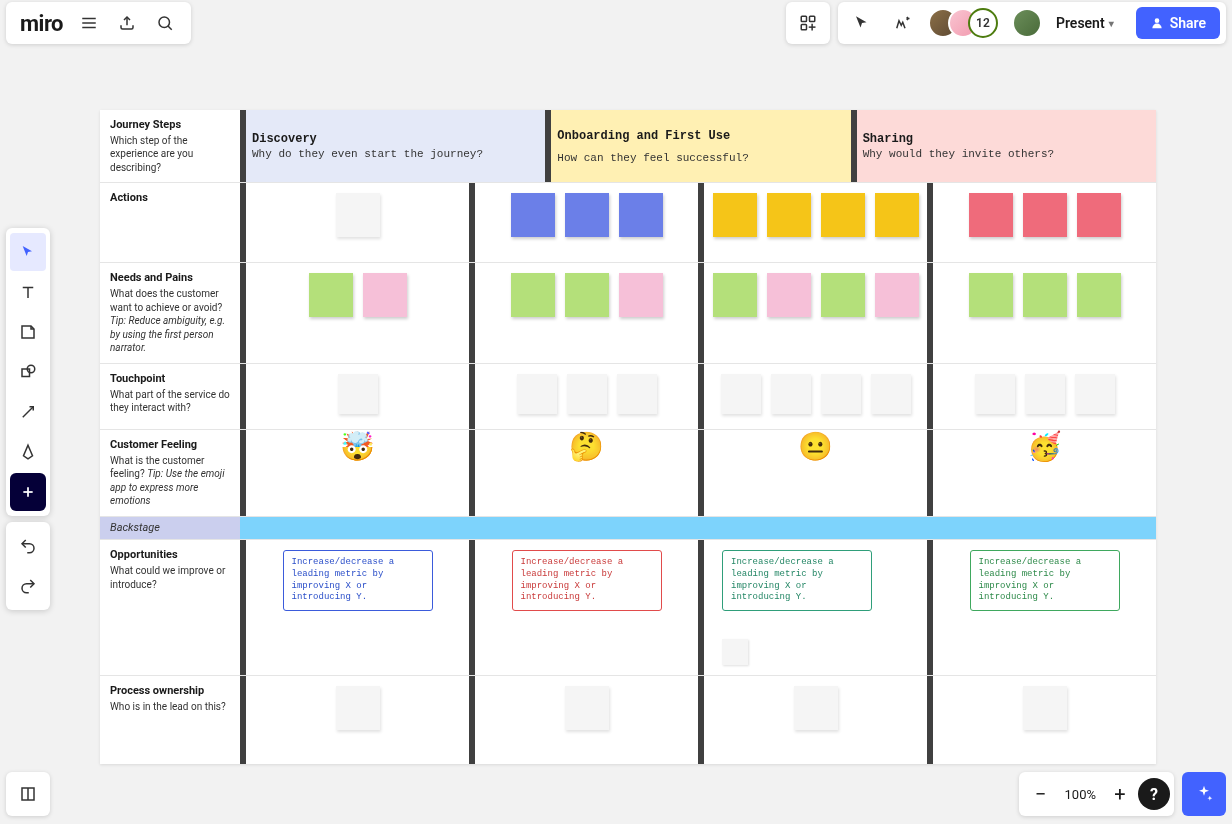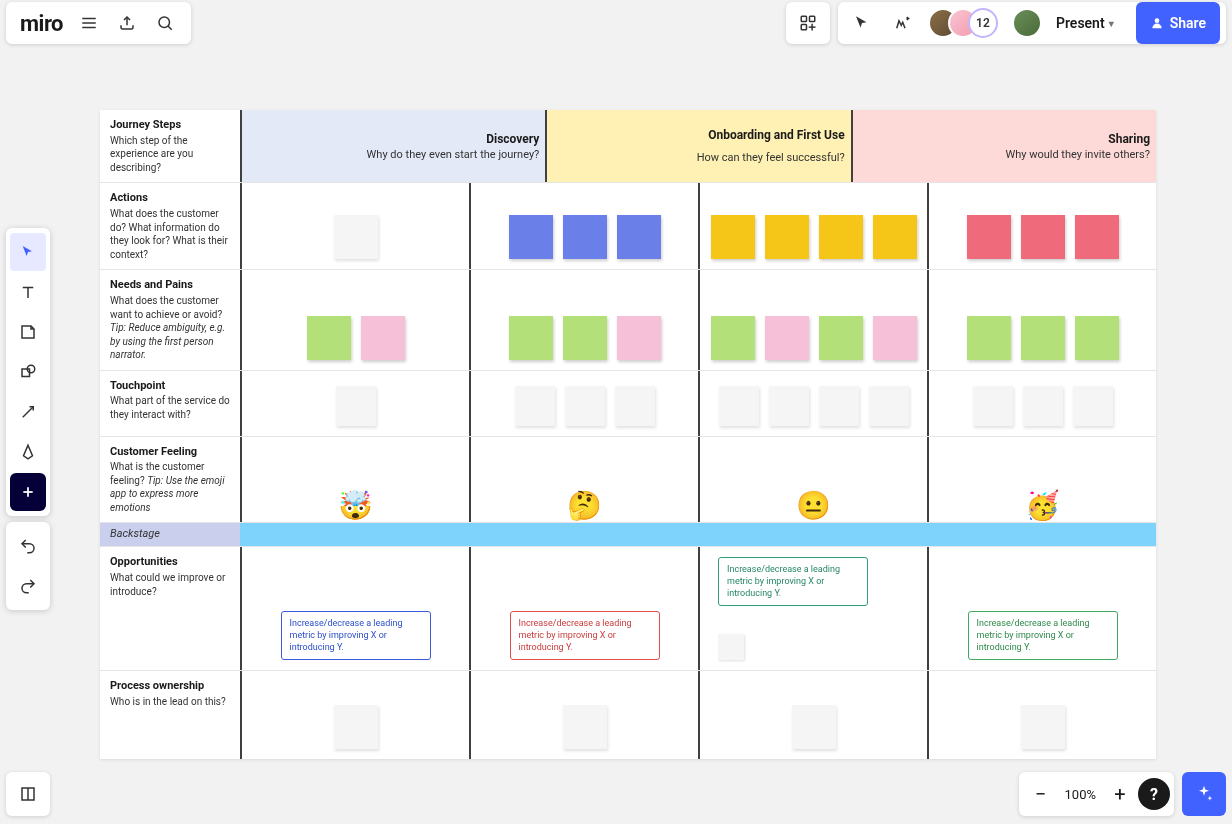--- a/index.html
+++ b/index.html
@@ -11,25 +11,25 @@
   .logo-cluster { padding:0 8px; gap:2px; }
   .logo { font-weight:700; font-size:22px; letter-spacing:-0.5px; padding:0 6px; }
   .icon-btn { width:36px; height:36px; display:flex; align-items:center; justify-content:center; cursor:pointer; border-radius:4px; }
   .spacer { flex:1; }
   .apps-cluster { padding:0 4px; }
   .right-cluster { padding:0 6px; gap:4px; margin-left:8px; }
   .avatars { display:flex; align-items:center; margin:0 4px; }
   .avatar { width:30px; height:30px; border-radius:50%; margin-left:-10px; border:2px solid #fff; background:linear-gradient(135deg,#8b6f47,#5e4a33); display:flex; align-items:center; justify-content:center; font-size:12px; color:#fff; }
   .avatar:first-child { margin-left:0; }
   .avatar.pink { background:linear-gradient(135deg,#f9c5d1,#f29bb0); }
-  .avatar.count { background:#fff; color:#333; border:2px solid #c4b5fd; font-weight:600; font-size:12px; }
+  .avatar.count { background:#fff; color:#333; border:2px solid #4d7c0f; font-weight:600; font-size:12px; }
   .avatar.green { background:linear-gradient(135deg,#6b8e5a,#4a6b3a); margin-left:6px; border:2px solid #fff; }
   .present-btn { display:flex; align-items:center; gap:2px; padding:0 10px; height:36px; font-weight:600; font-size:14px; cursor:pointer; border-radius:4px; }
   .chev { font-size:10px; opacity:0.6; margin-left:2px; }
-  .share-btn { background:#4262ff; color:#fff; border-radius:6px; height:42px; padding:0 14px; display:flex; align-items:center; gap:6px; font-weight:600; font-size:14px; cursor:pointer; margin-left:8px; }
+  .share-btn { background:#4262ff; color:#fff; border-radius:6px; height:32px; padding:0 14px; display:flex; align-items:center; gap:6px; font-weight:600; font-size:14px; cursor:pointer; margin-left:8px; }
   .share-btn svg { fill:#fff; }
 
   
   .toolbar { position:absolute; left:6px; top:228px; width:44px; background:#fff; border-radius:6px; box-shadow:0 1px 6px rgba(0,0,0,0.18); display:flex; flex-direction:column; align-items:center; padding:4px 0; }
   .tool { width:36px; height:38px; display:flex; align-items:center; justify-content:center; cursor:pointer; border-radius:4px; margin:1px 0; }
   .tool.active { background:#e6e9ff; }
   .tool.add { background:#050038; color:#fff; border-radius:6px; }
   .tool-undo { position:absolute; left:6px; top:522px; width:44px; background:#fff; border-radius:6px; box-shadow:0 1px 6px rgba(0,0,0,0.18); display:flex; flex-direction:column; align-items:center; padding:4px 0; }
 
   
@@ -44,21 +44,21 @@
   .ai-btn { width:44px; height:44px; border-radius:6px; background:#4262ff; display:flex; align-items:center; justify-content:center; cursor:pointer; }
 
   
   .board { position:absolute; left:100px; top:110px; width:1056px; background:#fff; box-shadow:0 1px 3px rgba(0,0,0,0.1); }
   .row { display:flex; border-bottom:1px solid #e5e5e5; }
   .row:last-child { border-bottom:none; }
   .labelcol { width:140px; padding:8px 10px; font-size:10px; line-height:1.35; }
   .labelcol .title { font-weight:700; font-size:11px; display:block; margin-bottom:1px;}
   .labelcol .desc { color:#333; }
   .labelcol .tip { font-style:italic; color:#333; }
-  .phase { flex:1; width:0; display:flex; align-items:flex-end; justify-content:center; position:relative; border-left:2px solid #404040; }
+  .phase { flex:1; width:0; display:flex; align-items:flex-start; justify-content:center; position:relative; border-left:6px solid #404040;font-family:Liberation Mono, monospace; }
   .phase-inner { display:flex; gap:10px; align-items:center; justify-content:center; flex-wrap:wrap; padding:10px 8px; width:100%; }
 
   
   .row.header .phase { flex-direction:column; padding:10px 6px; }
   .row.header .labelcol { background:#fff; }
   .row.header .phase.discovery { background:#e4e9f8; }
   .row.header .phase.registration { background:#d7e0f4; }
   .row.header .phase.onboarding { background:#fff0b3;gap:7px; }
   .row.header .phase.sharing { background:#fddad8; }
   .phase-title { font-weight:700; font-size:12px; }
@@ -245,21 +245,20 @@
     </div>
     <div class="phase sharing">
       <span class="phase-title">Sharing</span>
       <span class="phase-sub">Why would they invite others?</span>
     </div>
   </div>
 
   <div class="row actions">
     <div class="labelcol">
       <span class="title">Actions</span>
-      <span class="desc">What does the customer do? What information do they look for? What is their context?</span>
     </div>
     <div class="phase">
         <div class="phase-inner">
       <div class="sticky white"></div>
     </div>
       </div>
     <div class="phase">
         <div class="phase-inner">
       <div class="sticky blue"></div>
       <div class="sticky blue"></div>

